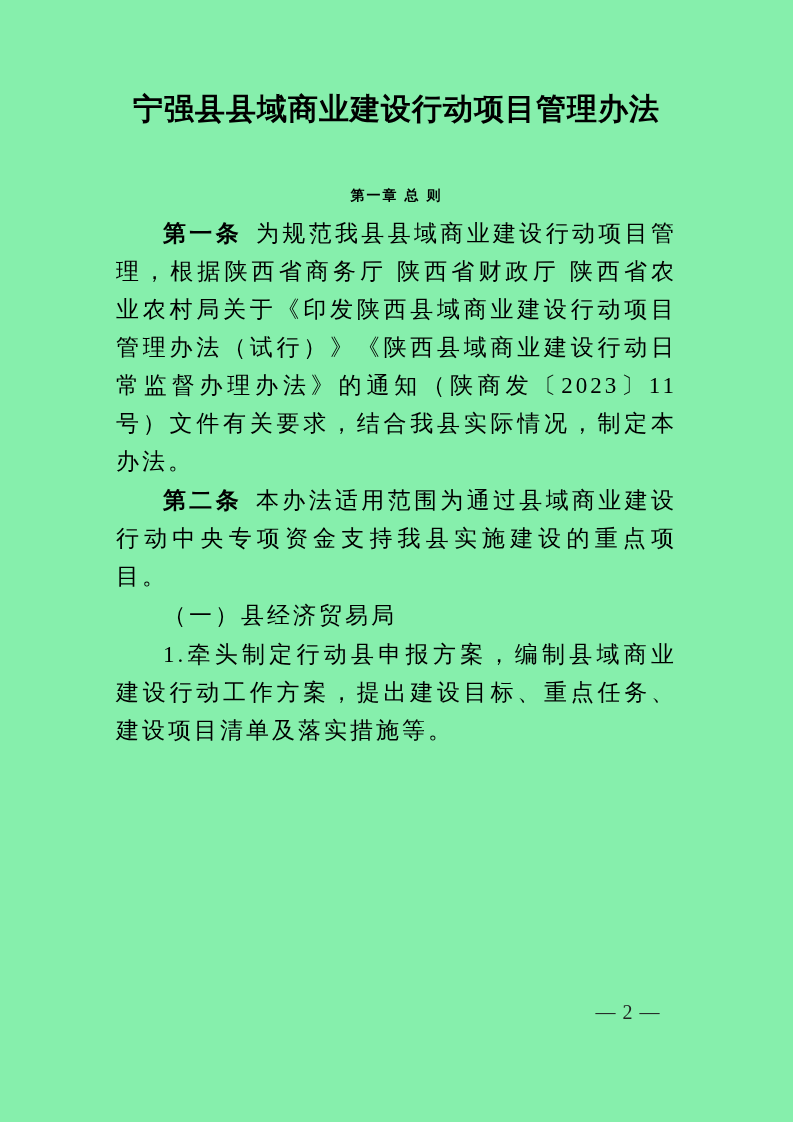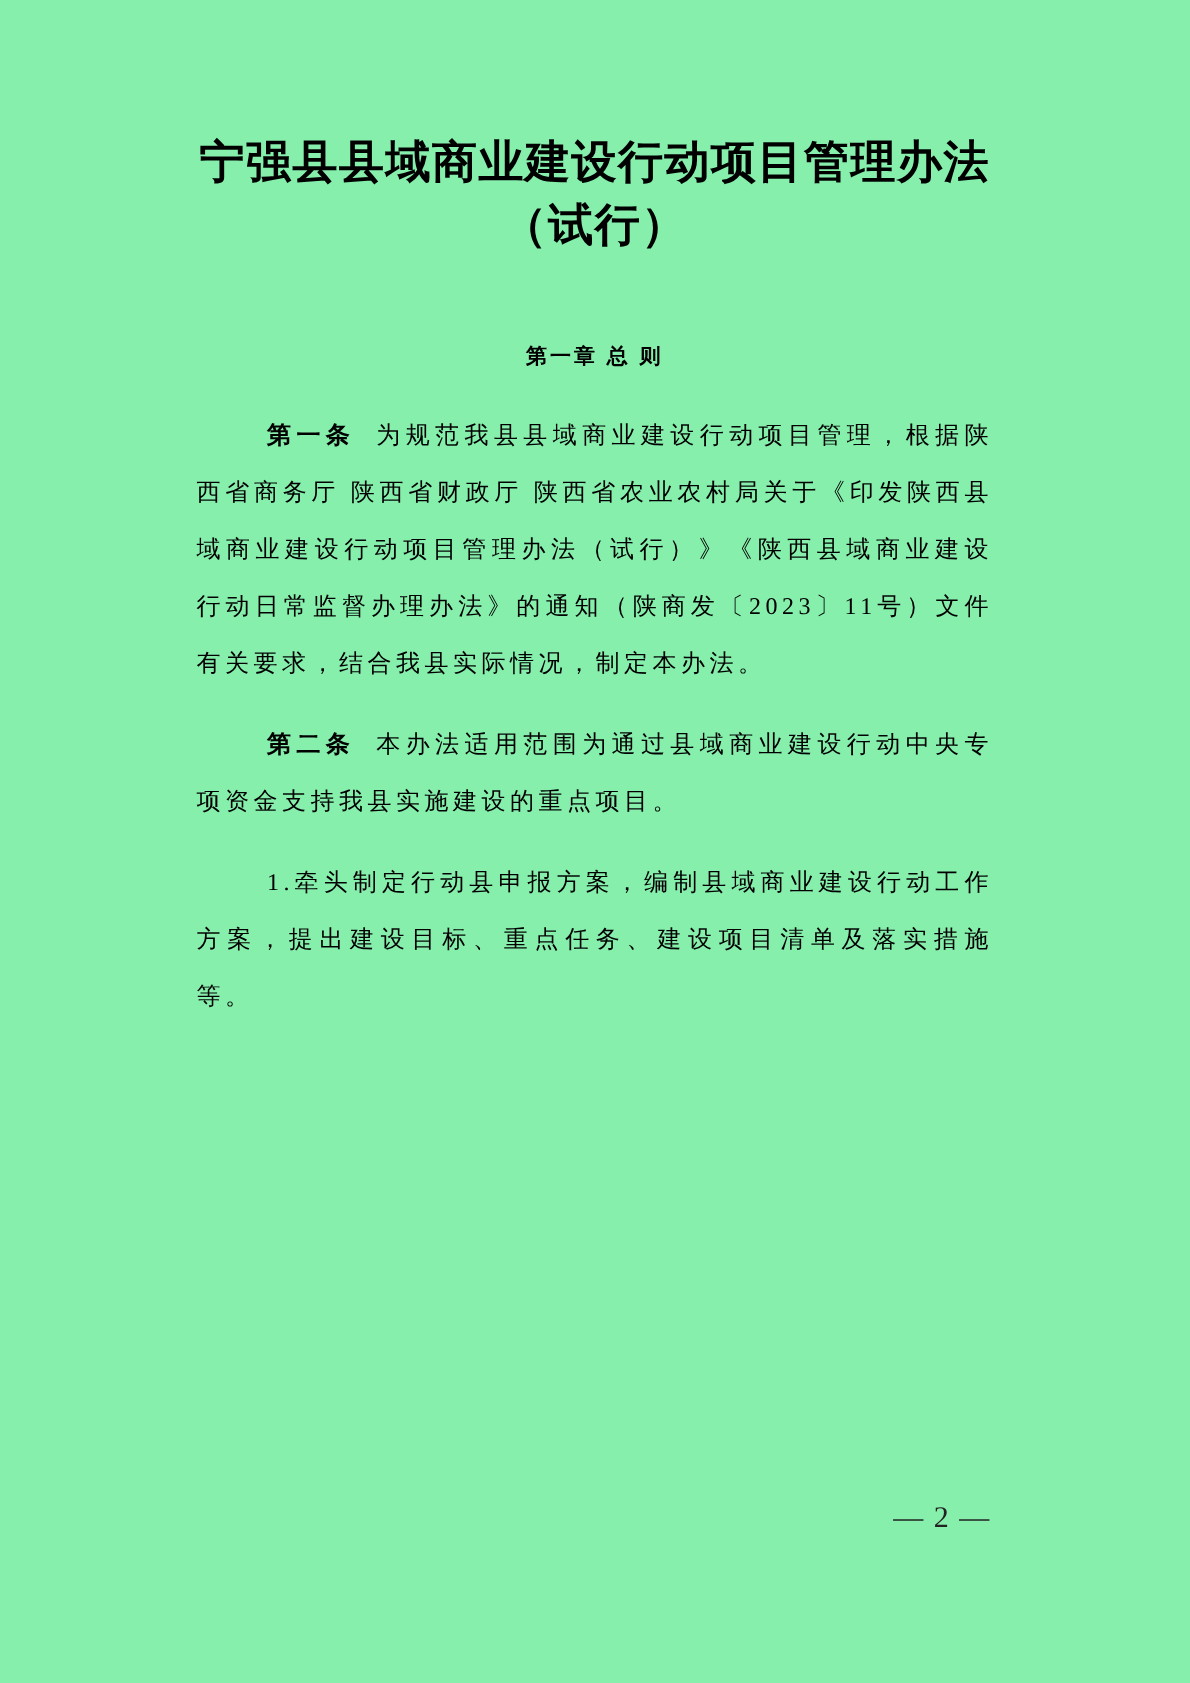--- a/index.html
+++ b/index.html
@@ -34,22 +34,22 @@
   .chapter {
     margin: 0;
     font-size: 14px;
     line-height: 38px;
     font-weight: 700;
     text-align: center;
     letter-spacing: 2px;
     font-family: "Liberation Sans", "DejaVu Sans", sans-serif;
   }
   .para {
-    margin: 16px;
-    font-size: 16px;
+    margin: 1px;
+    font-size: 23px;
     line-height: 38px;
     text-align: justify;
     text-indent: 47px;
     letter-spacing: 3px;
     font-family: "Liberation Serif", "DejaVu Serif", serif;
   }
   .article-label {
     font-weight: 700;
     margin-right: 14px;
   }
@@ -67,31 +67,31 @@
   }
 </style>
 </head>
 <body>
 
 <div class="page">
   <div class="content">
 
     <h1 class="doc-title">
       <span>宁强县县域商业建设行动项目管理办法</span><br>
-      <span>（试行）</span>
     </h1>
 
     <h2 class="chapter">第一章 总 则</h2>
 
     <p class="para"><span class="article-label">第一条</span><span>为规范我县县域商业建设行动项目管理，根据陕西省商务厅 陕西省财政厅 陕西省农业农村局关于《印发陕西县域商业建设行动项目管理办法（试行）》《陕西县域商业建设行动日常监督办理办法》的通知（陕商发〔2023〕11号）文件有关要求，结合我县实际情况，制定本办法。</span></p>
 
     <p class="para"><span class="article-label">第二条</span><span>本办法适用范围为通过县域商业建设行动中央专项资金支持我县实施建设的重点项目。</span></p>
 
 
 
 
+    <p class="para"><span>（一）县经济贸易局</span></p>
 
     <p class="para"><span>1.牵头制定行动县申报方案，编制县域商业建设行动工作方案，提出建设目标、重点任务、建设项目清单及落实措施等。</span></p>
 
   </div>
 
   <div class="page-number">— 2 —</div>
 </div>
 
 </body></html>

